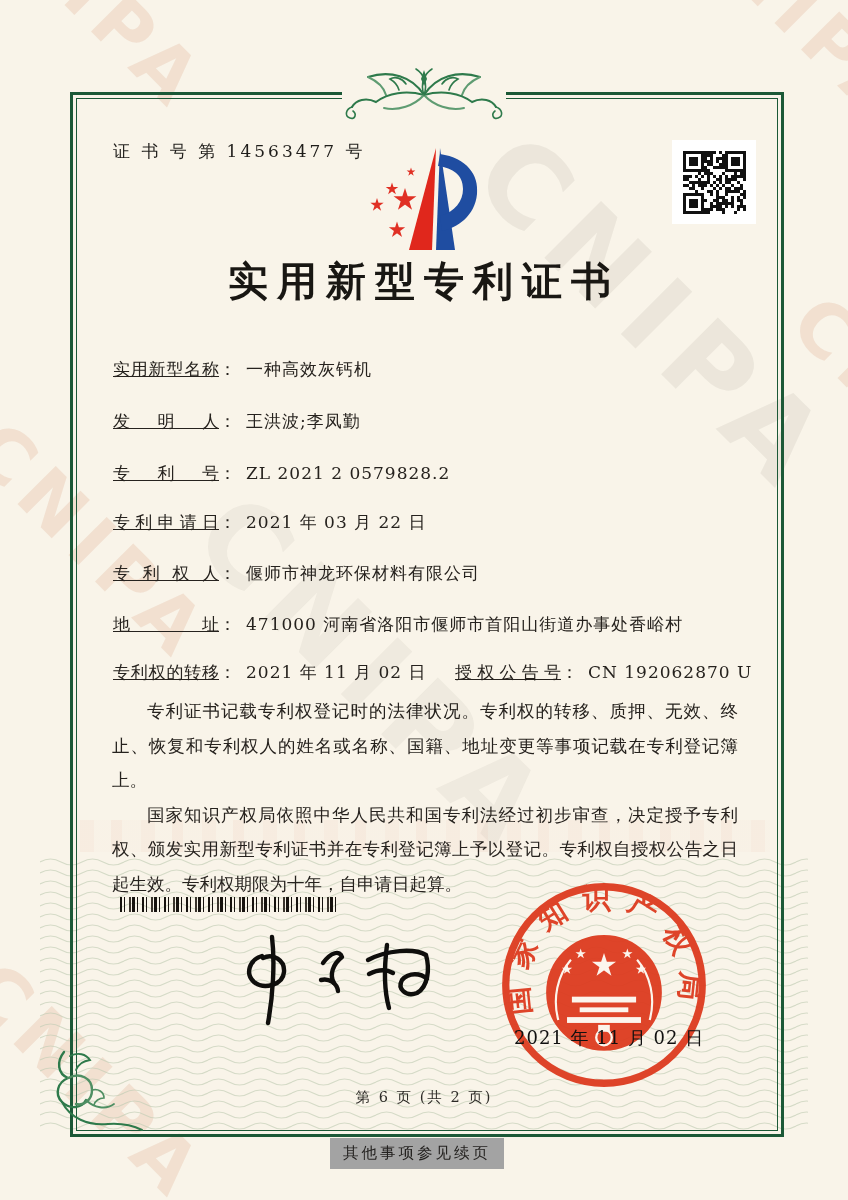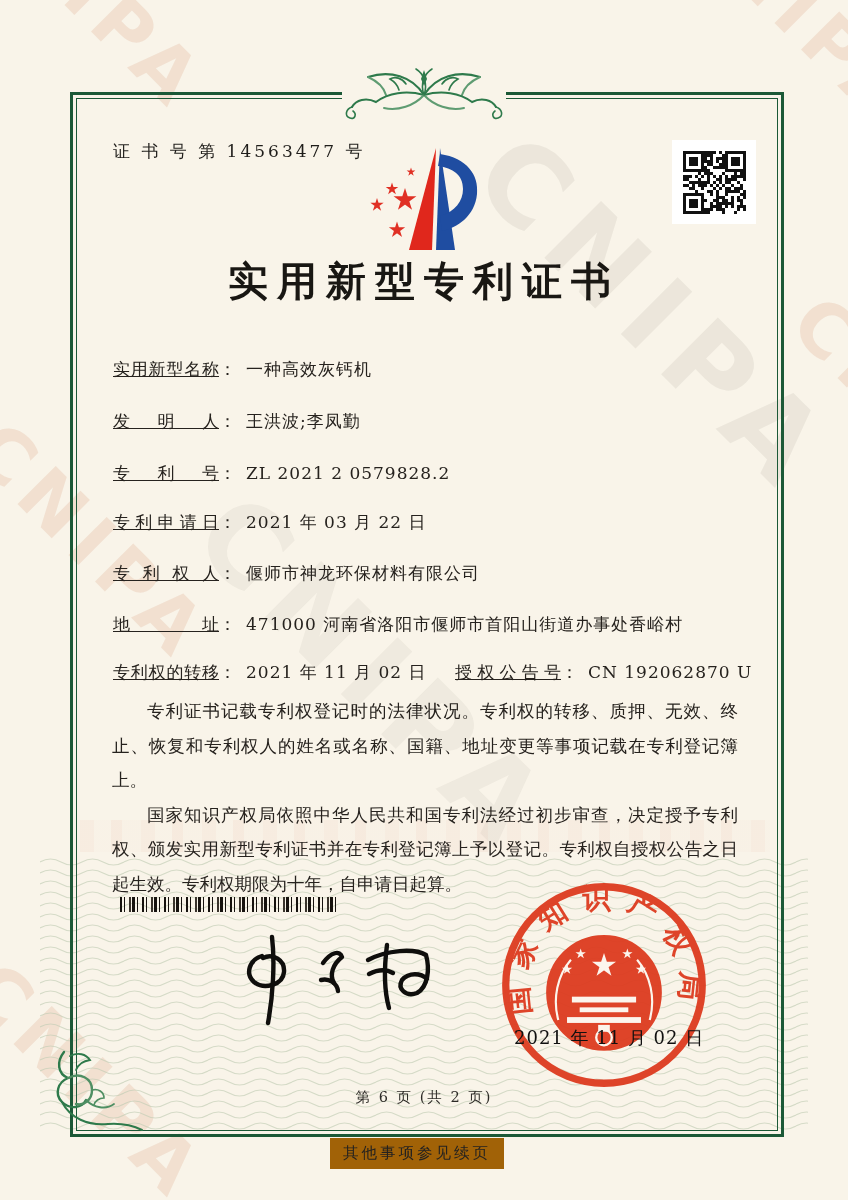--- a/index.html
+++ b/index.html
@@ -53,21 +53,21 @@
   .officer{position:absolute;left:114px;top:972px;
     font-family:"DejaVu Sans","Liberation Sans",sans-serif;
     font-size:17px;letter-spacing:5px;color:#14120f;line-height:33px;}
   .sig{position:absolute;left:226px;top:928px;}
   .seal{position:absolute;left:497px;top:878px;opacity:.94;}
   .seal-date{position:absolute;left:514px;top:1026px;width:190px;font-size:18px;
     letter-spacing:1px;color:#101010;white-space:nowrap;}
   
   .page-num{position:absolute;left:70px;top:1088px;width:708px;text-align:center;
     font-size:14.5px;letter-spacing:2px;color:#2c2a26;}
-  .bottom-note{position:absolute;left:330px;top:1138px;background:#a16207;
+  .bottom-note{position:absolute;left:330px;top:1138px;background:#a3a3a3;
     padding:5px 13px;font-size:15.5px;letter-spacing:3px;color:#242220;}
   .orn-top{position:absolute;left:324px;top:62px;}
   .orn-corner{position:absolute;left:46px;top:1046px;}
 </style>
 </head>
 <body>
 
 <div class="page">
 
   <div class="wm wm-pink" style="left:-62px;top:-52px;">CNIPA</div>

